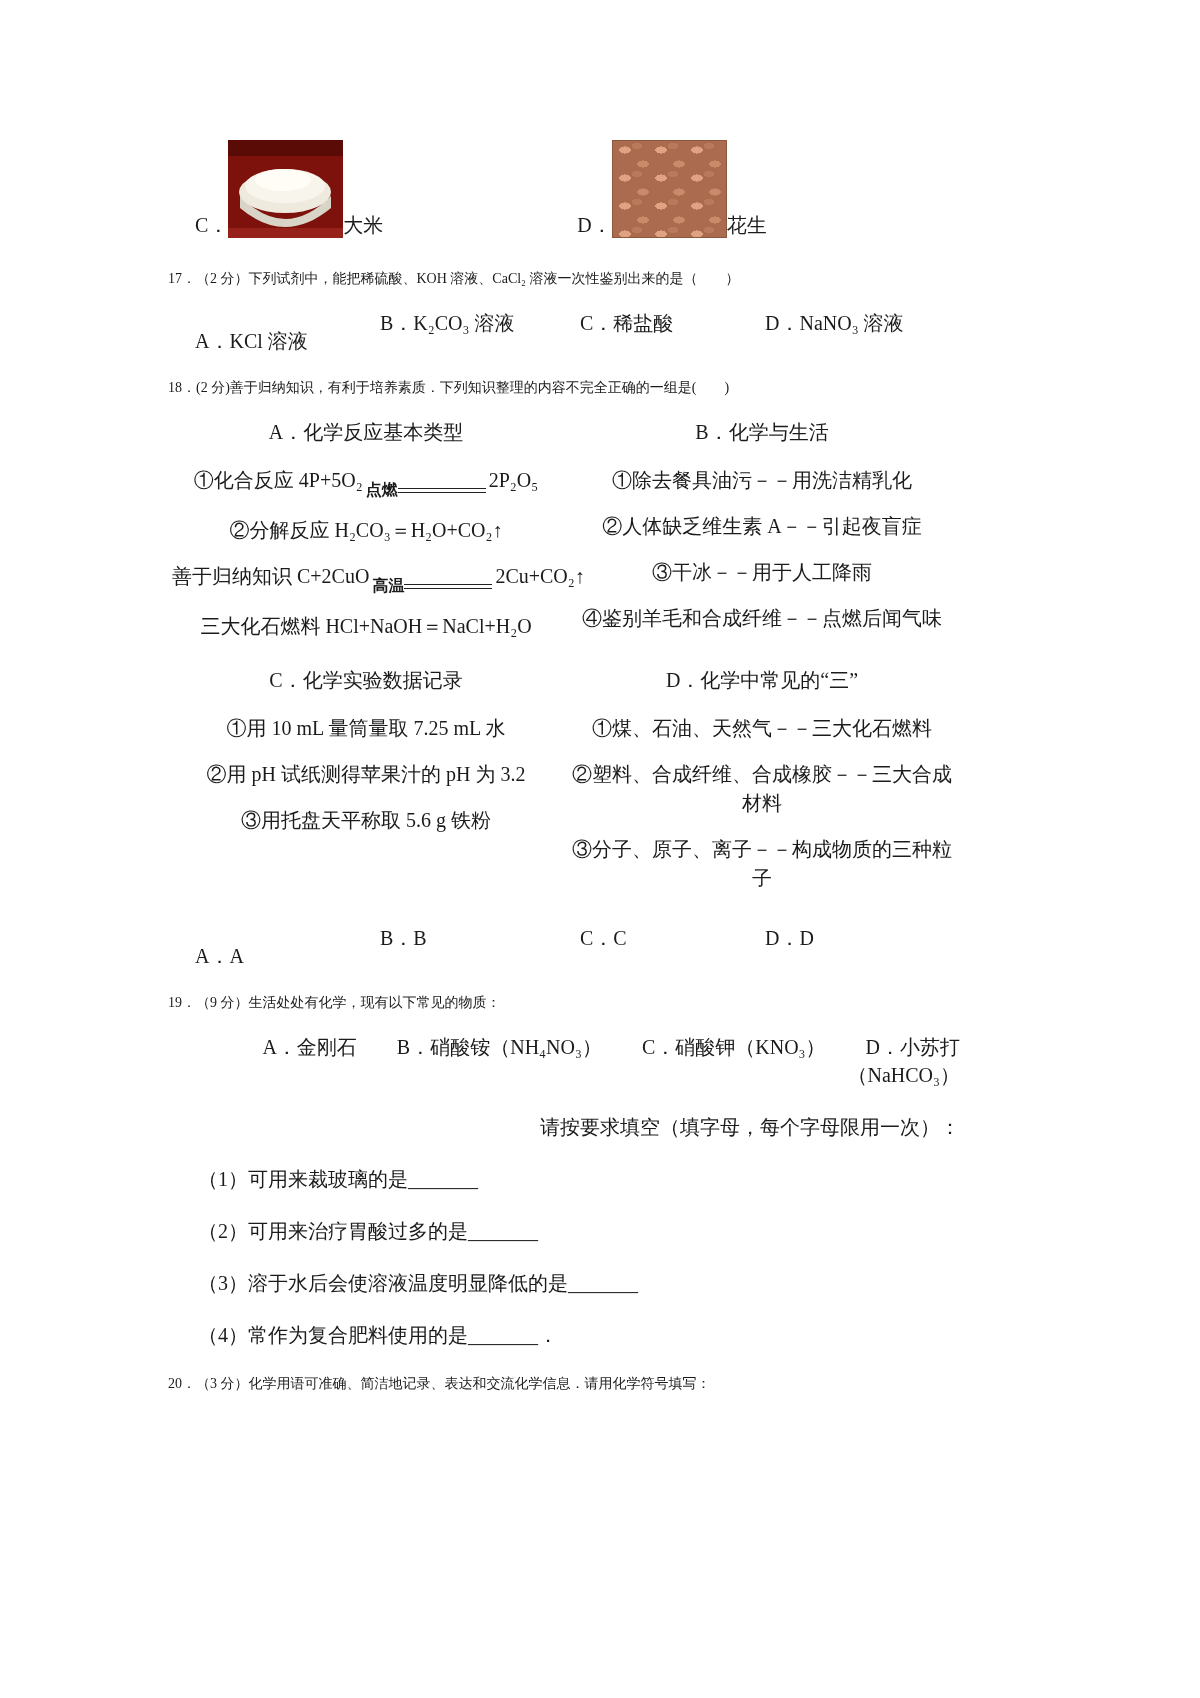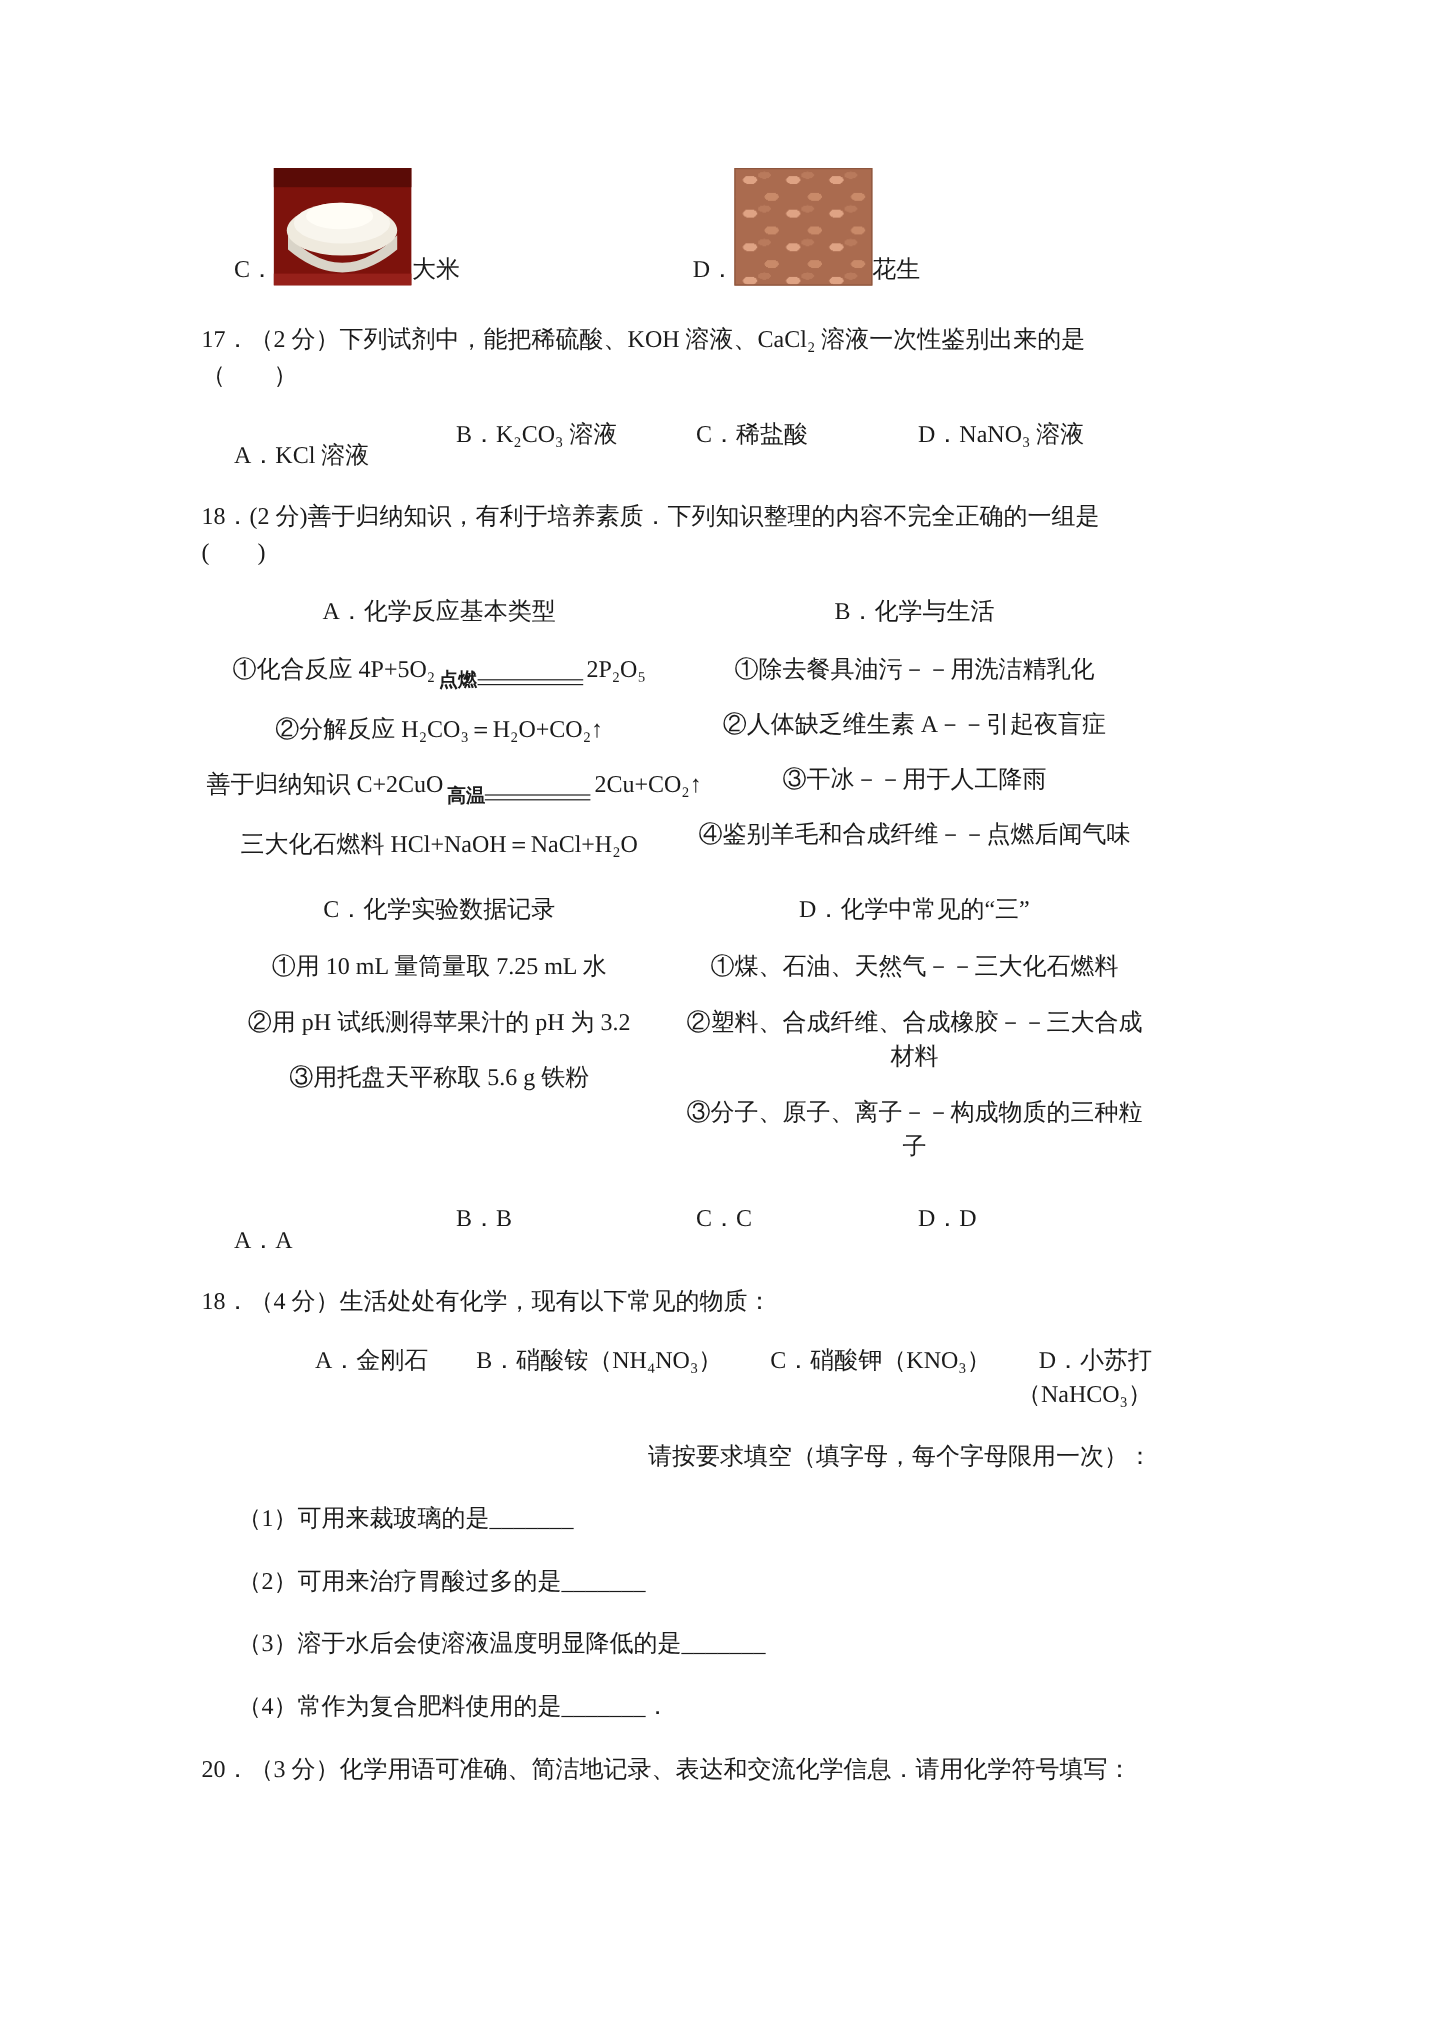--- a/index.html
+++ b/index.html
@@ -4,21 +4,21 @@
 <style>
   * { margin:0; padding:0; box-sizing:border-box; }
   html,body { background:#ffffff; }
   body {
     width:1200px; height:1698px;
     font-family:"Liberation Serif","DejaVu Serif",serif;
     color:#1b1b1b;
     position:relative;
   }
   .page { padding:140px 240px 0 168px; width:1200px; }
-  .stem  { font-size:20px; line-height:1.5;  margin-bottom:20px; }
+  .stem  { font-size:14px; line-height:1.5;  margin-bottom:20px; }
 
   
   .fig-row { display:flex; align-items:flex-end; margin-bottom:30px; padding-left:27px; }
   .fig-label { font-size:20px; line-height:1.1; padding-bottom:2px; }
   .fig-caption { font-size:20px; line-height:1.1; padding-bottom:2px; }
   .photo { width:115px; height:98px; display:block; flex:0 0 auto; }
   .photo svg { display:block; }
   .photo-peanuts {
     background-color:#aa6b4f;
     background-image:
@@ -129,21 +129,21 @@
   </div>
 
   <div class="opt-row">
     <span class="ow1">A．A</span>
     <span class="ow2">B．B</span>
     <span class="ow3">C．C</span>
     <span>D．D</span>
   </div>
 
 
-  <p class="stem">18．（4 分）生活处处有化学，现有以下常见的物质：</p>
+  <p class="stem">19．（9 分）生活处处有化学，现有以下常见的物质：</p>
   <p class="sub-line">A．金刚石　　B．硝酸铵（NH₄NO₃）　　C．硝酸钾（KNO₃）　　D．小苏打（NaHCO₃）</p>
   <p class="sub-line">请按要求填空（填字母，每个字母限用一次）：</p>
   <p class="blank-line">（1）可用来裁玻璃的是_______</p>
   <p class="blank-line">（2）可用来治疗胃酸过多的是_______</p>
   <p class="blank-line">（3）溶于水后会使溶液温度明显降低的是_______</p>
   <p class="blank-line">（4）常作为复合肥料使用的是_______．</p>
 
   <p class="stem">20．（3 分）化学用语可准确、简洁地记录、表达和交流化学信息．请用化学符号填写：</p>
 
 </div>

